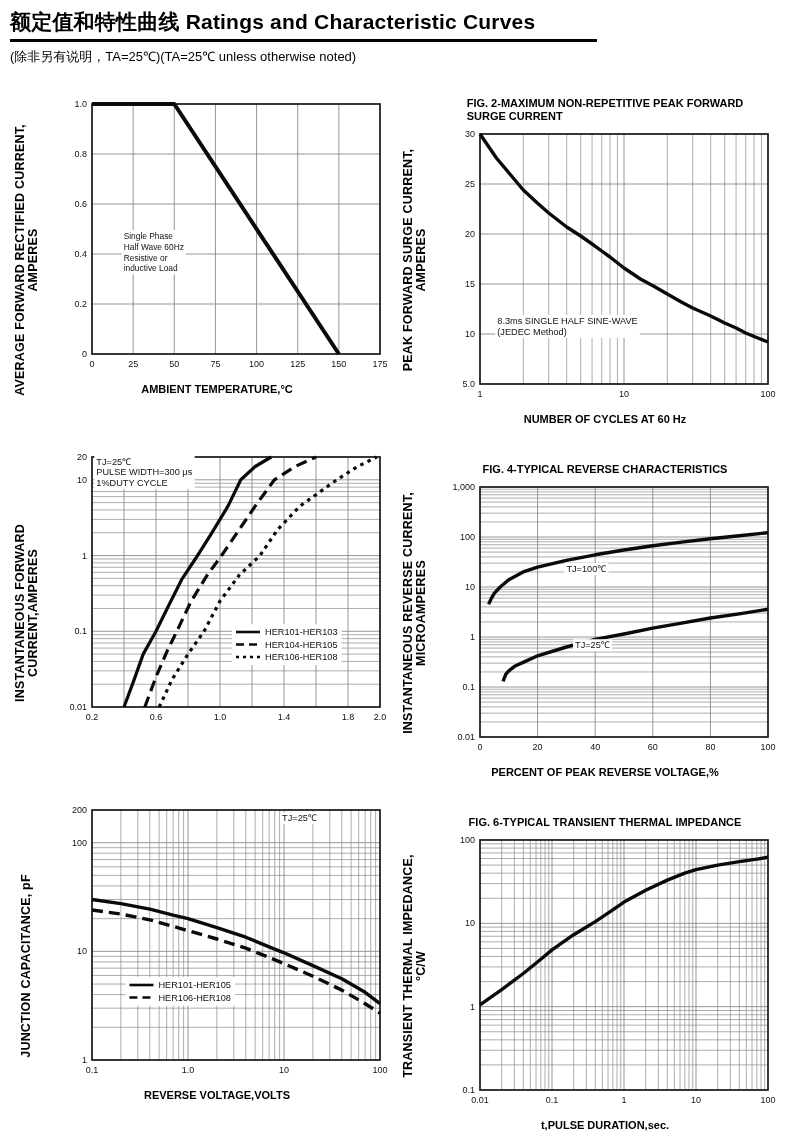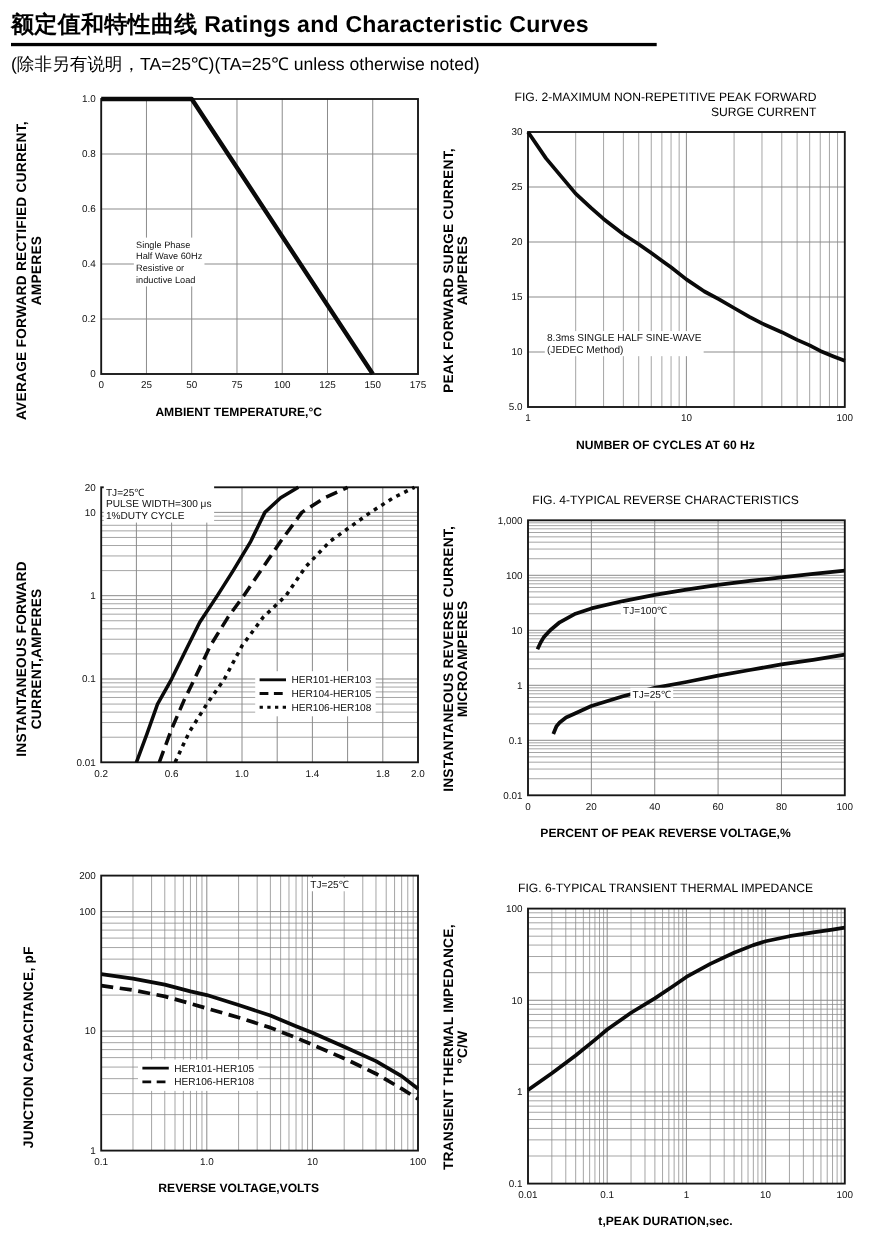--- a/index.html
+++ b/index.html
@@ -3,34 +3,34 @@
 <meta charset="utf-8">
 <style>
   html,body{margin:0;padding:0;background:#fff;color:#000;}
   body{width:800px;height:1138px;overflow:hidden;font-family:"Liberation Sans",sans-serif;}
   .page{padding:6px 24px 0 10px;}
   .page-header h1{
     font-size:21px;margin:2px 0 0 0;display:inline-block;
     border-bottom:3px solid #000;padding:0 62px 3px 0;letter-spacing:.2px;
     font-family:"Liberation Sans",sans-serif;
   }
-  .subtitle{font-size:16px;margin:5px 0 10px 0;}
+  .subtitle{font-size:13px;margin:5px 0 28px 0;}
   .charts{display:grid;grid-template-columns:1fr 1fr;column-gap:8px;row-gap:20px;}
   .fig{display:flex;}
   .ylab{width:34px;flex:none;position:relative;}
   .ylab-text{
     position:absolute;top:50%;left:50%;
     transform:translate(-50%,-50%) rotate(-90deg);
     width:310px;text-align:center;font-weight:bold;font-size:12.5px;
     line-height:1.05;white-space:pre-line;letter-spacing:.2px;
   }
   .fig-main{flex:1;display:flex;flex-direction:column;align-items:center;}
   .fig-title{
     height:30px;display:flex;align-items:flex-end;justify-content:center;
-    text-align:right;font-weight:normal;font-size:11px;line-height:1.25;
+    text-align:left;font-weight:bold;font-size:11px;line-height:1.25;
     white-space:pre-line;
   }
   svg.plot{display:block;margin-top:2px;}
   svg.plot text{font-family:"Liberation Sans",sans-serif;fill:#111;}
   .xlab{
     text-align:center;font-weight:bold;font-size:11px;margin-top:5px;
     white-space:pre-line;line-height:1.25;
   }
 </style>
 </head>
@@ -457,18 +457,18 @@
               <text x="120" y="271" text-anchor="middle" font-size="9">0.1</text>
               <text x="192" y="271" text-anchor="middle" font-size="9">1</text>
               <text x="264" y="271" text-anchor="middle" font-size="9">10</text>
               <text x="336" y="271" text-anchor="middle" font-size="9">100</text>
               <text x="43" y="11" text-anchor="end" font-size="9">100</text>
               <text x="43" y="94.33333333333334" text-anchor="end" font-size="9">10</text>
               <text x="43" y="177.66666666666669" text-anchor="end" font-size="9">1</text>
               <text x="43" y="261" text-anchor="end" font-size="9">0.1</text>
             </g>
           </svg>
-        <div class="xlab">t,PEAK DURATION,sec.</div>
+        <div class="xlab">t,PULSE DURATION,sec.</div>
       </div>
     </section>
 
   </div>
 </div>
 
 </body></html>

